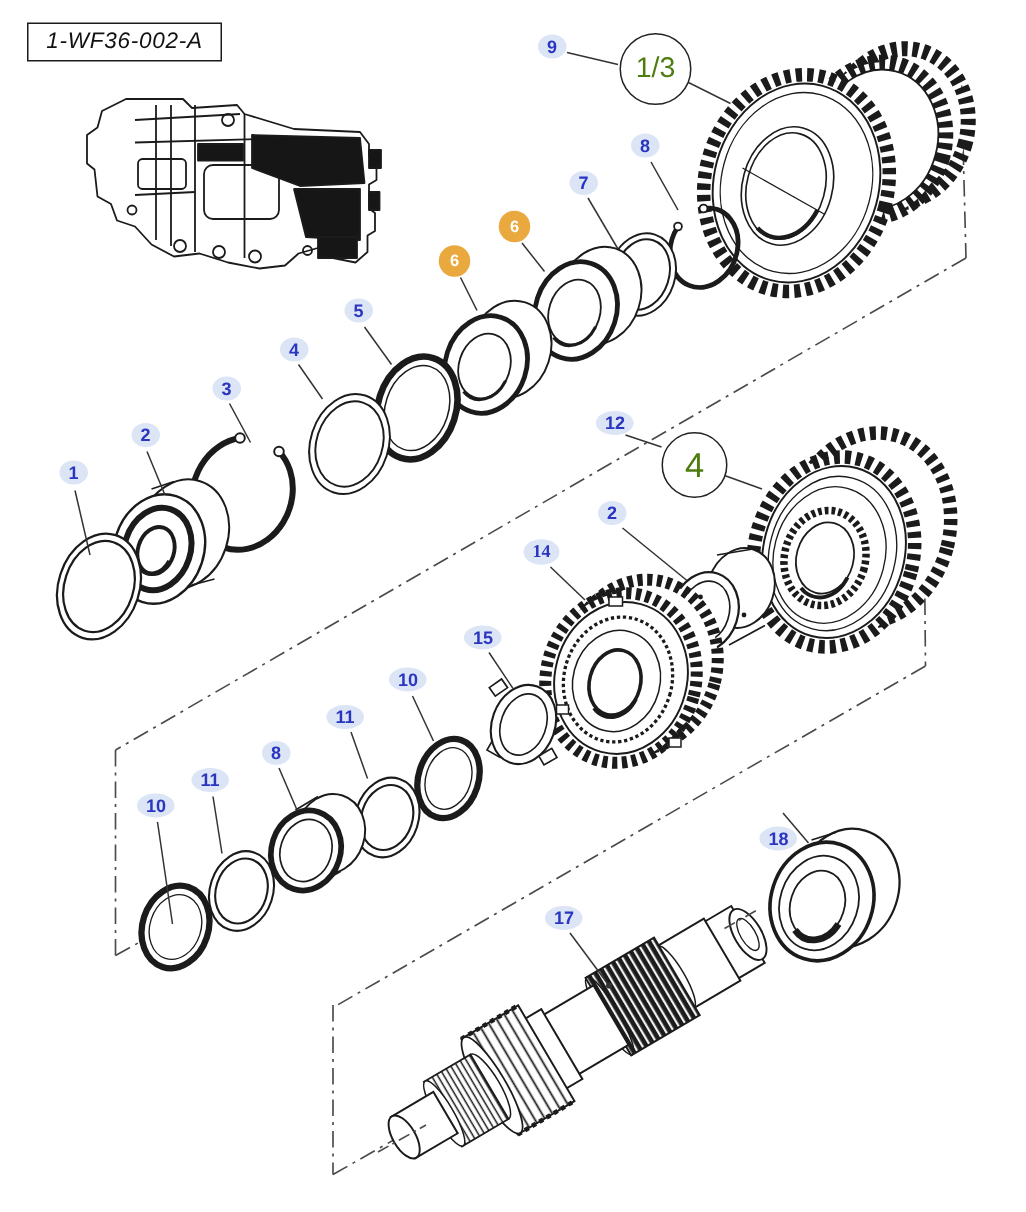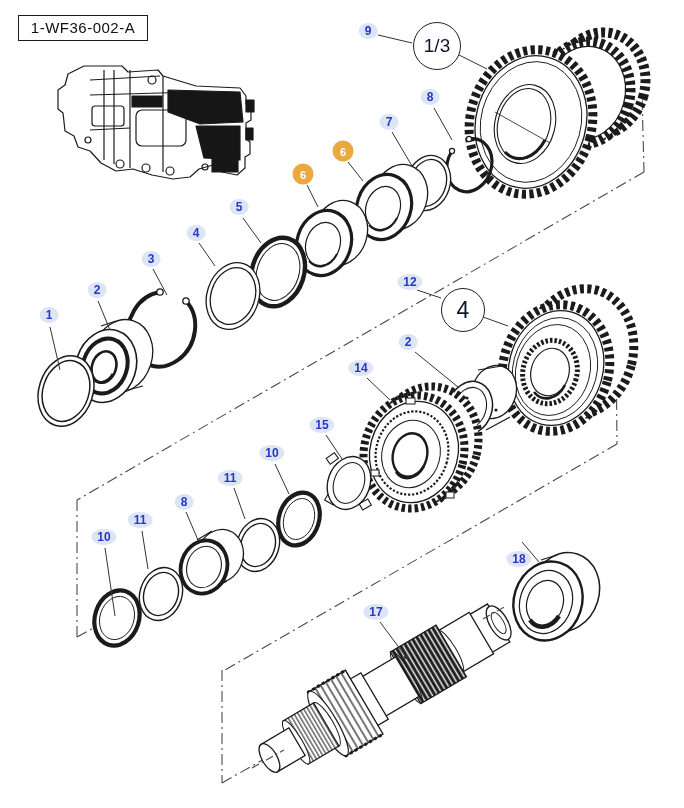--- a/index.html
+++ b/index.html
@@ -5,25 +5,25 @@
   html,body{margin:0;padding:0;background:#fff;}
   .stage{
     position:relative;width:684px;height:808px;background:#fff;
     outline:1px solid #d8d8d8;overflow:hidden;
     font-family:"Liberation Sans", sans-serif;
   }
   .stage svg{position:absolute;left:0;top:0;}
   .title-box{
     position:absolute;left:18px;top:15px;width:128px;height:24px;
     border:1.4px solid #1b1b1b;background:#fff;color:#111;
-    font-size:15px;line-height:24px;text-align:center;letter-spacing:.5px;
+    font-size:15px;line-height:24px;text-align:center;letter-spacing:.5px;font-style:italic;
   }
   .badge-circle{
     position:absolute;border:1.6px solid #222;border-radius:50%;
-    background:#fff;color:#0f172a;display:flex;align-items:center;justify-content:center;
+    background:#fff;color:#4d7c0f;display:flex;align-items:center;justify-content:center;
   }
   .badge-sheet{left:413px;top:22px;width:46px;height:46px;font-size:19px;}
   .badge-group{left:441px;top:288px;width:42px;height:42px;font-size:23px;}
   .callout{
     position:absolute;transform:translate(-50%,-50%);
     font-size:12px;font-weight:bold;white-space:nowrap;
   }
   .callout.blue{
     color:var(--callout-text,#2a35c0);
     background:var(--callout-bg,#dbe5f6);
@@ -309,21 +309,21 @@
       <div class="callout blue" style="left: 389px; top: 122px;">7</div>
       <div class="callout orange" style="left: 343px; top: 151px;">6</div>
       <div class="callout orange" style="left: 303px; top: 174px;">6</div>
       <div class="callout blue" style="left: 239px; top: 207px;">5</div>
       <div class="callout blue" style="left: 196px; top: 233px;">4</div>
       <div class="callout blue" style="left: 151px; top: 259px;">3</div>
       <div class="callout blue" style="left: 97px; top: 290px;">2</div>
       <div class="callout blue" style="left: 49px; top: 315px;">1</div>
       <div class="callout blue" style="left: 410px; top: 282px;">12</div>
       <div class="callout blue" style="left: 408px; top: 342px;">2</div>
-      <div class="callout blue" style="left: 361px; top: 368px;">14</div>
+      <div class="callout blue" style="left: 361px; top: 368px; font-family: Liberation Serif, serif;">14</div>
       <div class="callout blue" style="left: 322px; top: 425px;">15</div>
       <div class="callout blue" style="left: 272px; top: 453px;">10</div>
       <div class="callout blue" style="left: 230px; top: 478px;">11</div>
       <div class="callout blue" style="left: 184px; top: 502px;">8</div>
       <div class="callout blue" style="left: 140px; top: 520px;">11</div>
       <div class="callout blue" style="left: 104px; top: 537px;">10</div>
       <div class="callout blue" style="left: 376px; top: 612px;">17</div>
       <div class="callout blue" style="left: 519px; top: 559px;">18</div>
     </div>
 

